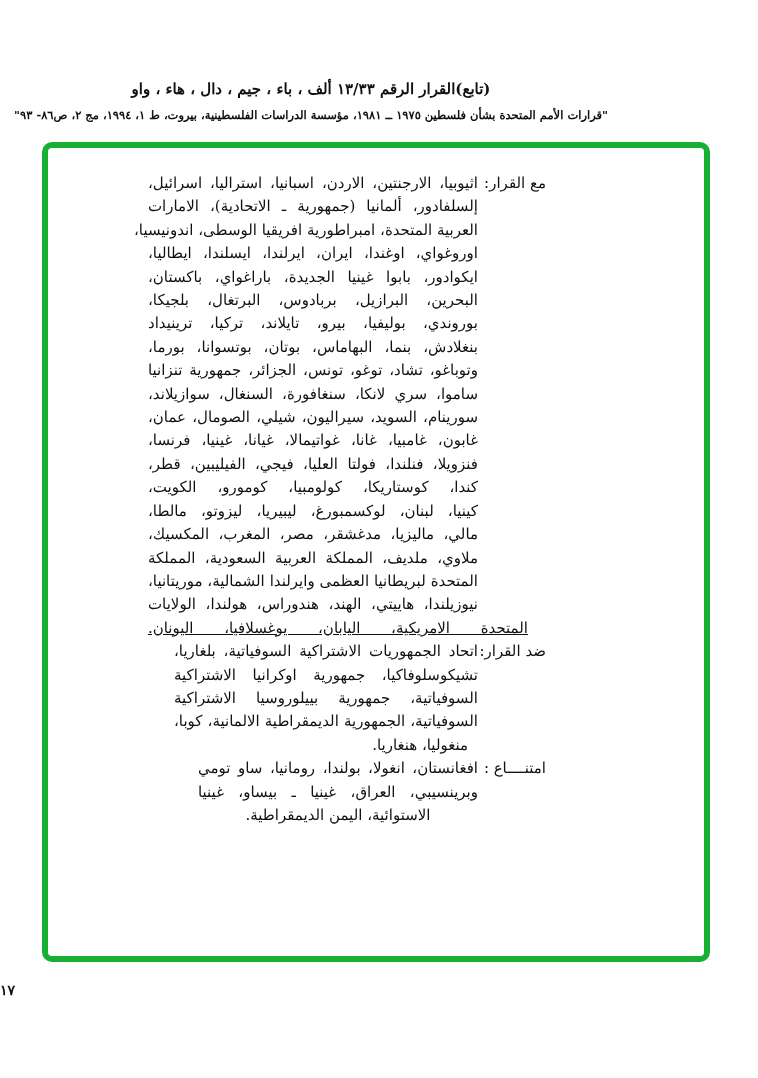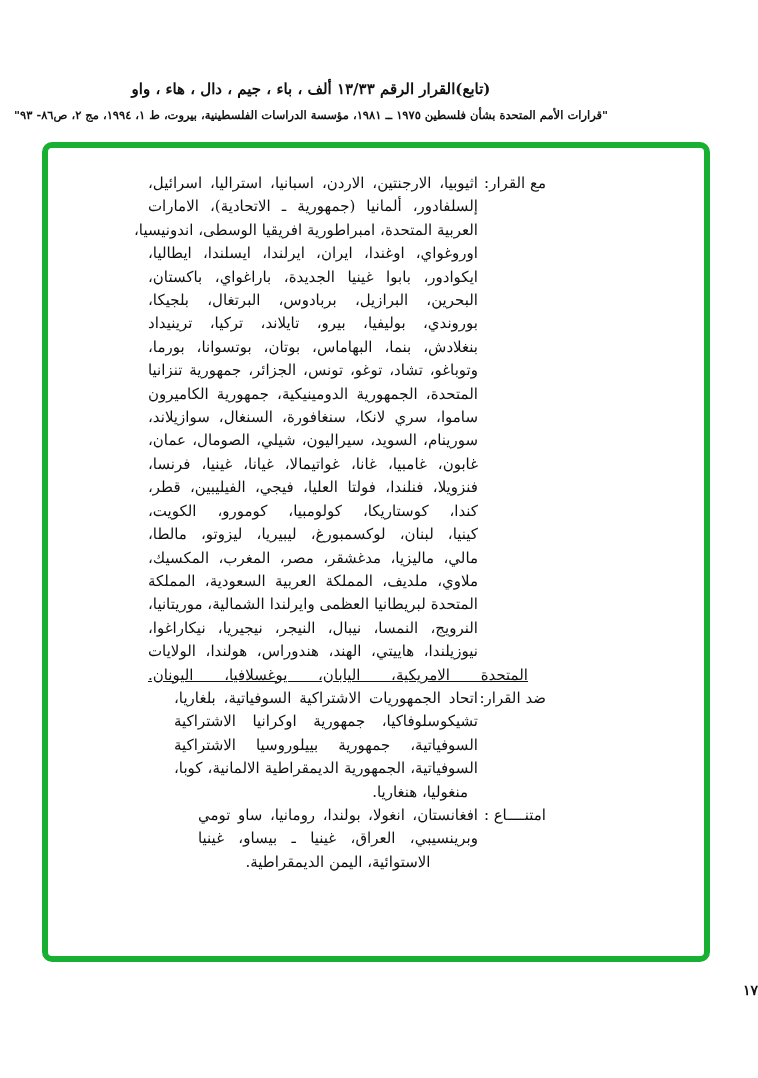--- a/index.html
+++ b/index.html
@@ -42,21 +42,21 @@
   }
   
   .sec-0 .line:last-child{margin-right:-50px;text-decoration:underline;}
   .sec-1 .sec-body{padding-left:26px;}
   .sec-1 .line:last-child{text-align-last:right;padding-left:0;padding-right:10px;}
   .sec-2 .sec-body{padding-left:50px;}
   .sec-2 .line:last-child{text-align-last:center;}
   
   .pagenum{
     position:absolute;left:0;top:982px;width:758px;
-    text-align:right;font-size:14px;font-weight:bold;direction:rtl;
+    text-align:left;font-size:14px;font-weight:bold;direction:rtl;
   }
 </style>
 </head>
 <body style="--accent: #18b033;">
 
 <div class="hdr hdr1">(تابع)القرار الرقم ١٣/٣٣ ألف ، باء ، جيم ، دال ، هاء ، واو</div>
 <div class="hdr hdr2">"قرارات الأمم المتحدة بشأن فلسطين ١٩٧٥ ــ ١٩٨١، مؤسسة الدراسات الفلسطينية، بيروت، ط ١، ١٩٩٤، مج ٢، ص٨٦- ٩٣"</div>
 
 <div class="frame"></div>
 
@@ -69,31 +69,29 @@
       <div class="sec-body">
         <div class="line">اثيوبيا، الارجنتين، الاردن، اسبانيا، استراليا، اسرائيل،</div>
         <div class="line">إلسلفادور، ألمانيا (جمهورية ـ الاتحادية)، الامارات</div>
         <div class="line">العربية المتحدة، امبراطورية افريقيا الوسطى، اندونيسيا،</div>
         <div class="line">اوروغواي، اوغندا، ايران، ايرلندا، ايسلندا، ايطاليا،</div>
         <div class="line">ايكوادور، بابوا غينيا الجديدة، باراغواي، باكستان،</div>
         <div class="line">البحرين، البرازيل، بربادوس، البرتغال، بلجيكا،</div>
         <div class="line">بوروندي، بوليفيا، بيرو، تايلاند، تركيا، ترينيداد</div>
         <div class="line">بنغلادش، بنما، البهاماس، بوتان، بوتسوانا، بورما،</div>
         <div class="line">وتوباغو، تشاد، توغو، تونس، الجزائر، جمهورية تنزانيا</div>
-        <div class="line">المتحدة، الجمهورية الدومينيكية، جمهورية الكاميرون</div>
         <div class="line">ساموا، سري لانكا، سنغافورة، السنغال، سوازيلاند،</div>
         <div class="line">سورينام، السويد، سيراليون، شيلي، الصومال، عمان،</div>
         <div class="line">غابون، غامبيا، غانا، غواتيمالا، غيانا، غينيا، فرنسا،</div>
         <div class="line">فنزويلا، فنلندا، فولتا العليا، فيجي، الفيليبين، قطر،</div>
         <div class="line">كندا، كوستاريكا، كولومبيا، كومورو، الكويت،</div>
         <div class="line">كينيا، لبنان، لوكسمبورغ، ليبيريا، ليزوتو، مالطا،</div>
         <div class="line">مالي، ماليزيا، مدغشقر، مصر، المغرب، المكسيك،</div>
         <div class="line">ملاوي، ملديف، المملكة العربية السعودية، المملكة</div>
         <div class="line">المتحدة لبريطانيا العظمى وايرلندا الشمالية، موريتانيا،</div>
-        <div class="line">النرويج، النمسا، نيبال، النيجر، نيجيريا، نيكاراغوا،</div>
         <div class="line">نيوزيلندا، هاييتي، الهند، هندوراس، هولندا، الولايات</div>
         <div class="line">المتحدة الامريكية، اليابان، يوغسلافيا، اليونان.</div>
       </div>
     </div>
     <div class="section sec-1">
       <div class="sec-label">
         <span>ضد القرار</span>
         <span>:</span>
       </div>
       <div class="sec-body">

